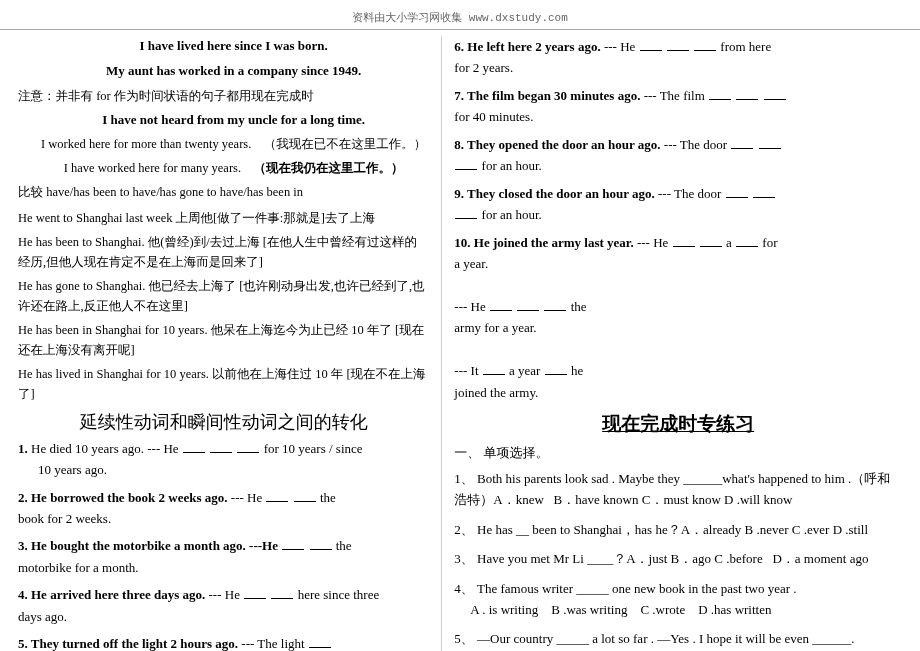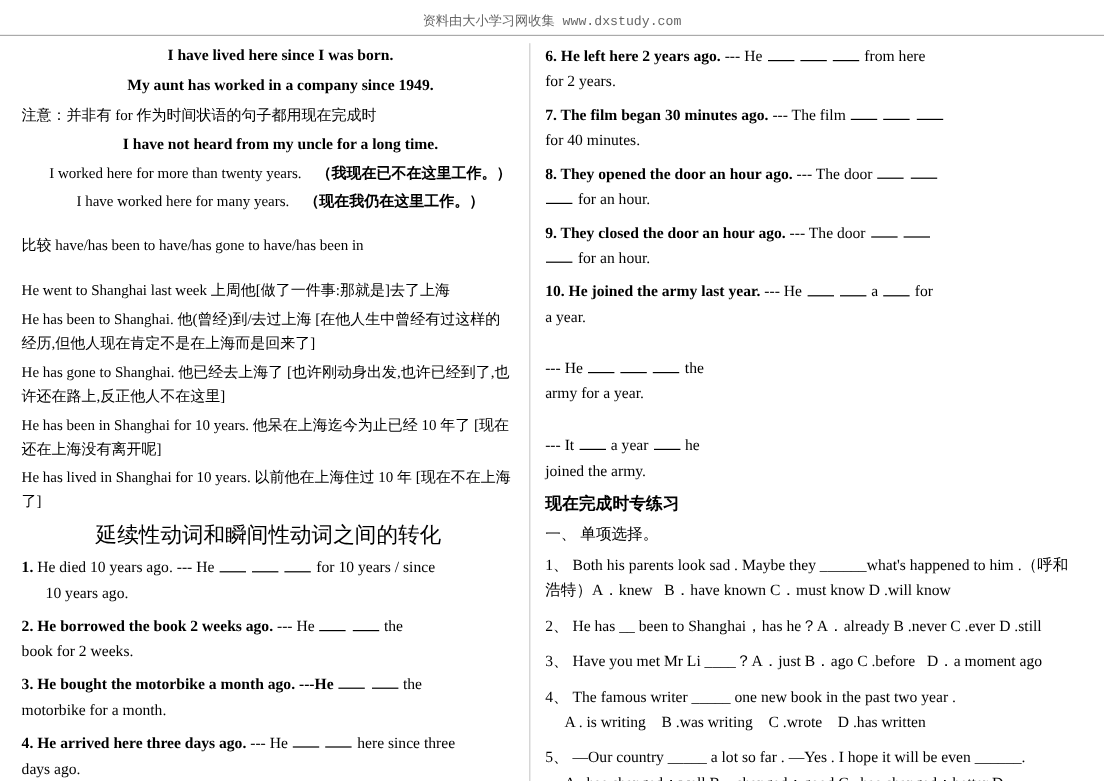--- a/index.html
+++ b/index.html
@@ -59,21 +59,21 @@
     }
     .note-text {
       font-size: 12.5px;
       line-height: 1.6;
     }
     .compare-line {
       display: flex;
       gap: 4px;
       flex-wrap: wrap;
       line-height: 1.7;
-      margin: 16px 0;
+      margin: 4px 0;
     }
     .section-title {
       font-weight: normal;
       margin: 6px 0 4px 0;
       text-align: center;
       font-size: 18px;
     }
     .exercise-item {
       margin-bottom: 6px;
       line-height: 1.65;
@@ -86,23 +86,24 @@
       border-bottom: 1px solid #000;
       min-width: 22px;
       height: 14px;
       margin: 0 1px;
     }
     .right-exercises {
       margin-top: 0;
     }
     .right-section-title {
       font-weight: bold;
-      font-size: 14px;
-      text-align: left;
+      font-size: 19px;
+      text-align: center;
       margin: 8px 0 6px 0;
+      text-decoration: underline;
     }
     .choice-item {
       margin-bottom: 8px;
       line-height: 1.65;
     }
   </style>
 </head>
 <body>
 
 <div class="page-container">
@@ -112,21 +113,21 @@
 
     <div class="left-col">
 
       <div class="text-block indent bold-text">I have lived here since I was born.</div>
       <div class="text-block indent bold-text">My aunt has worked in a company since 1949.</div>
       <div class="text-block note-text">注意：并非有 for 作为时间状语的句子都用现在完成时</div>
 
       <div class="text-block indent bold-text">I have not heard from my uncle for a long time.</div>
       <div class="text-block indent note-text">
         <span>I worked here for more than twenty years.</span>&nbsp;&nbsp;&nbsp;
-        <span style="font-weight:bold;">（我现在已不在这里工作。）</span>
+        <span style="font-weight:normal;">（我现在已不在这里工作。）</span>
       </div>
       <div class="text-block indent note-text">
         <span>I have worked here for many years.</span>&nbsp;&nbsp;&nbsp;
         <span style="font-weight:bold;">（现在我仍在这里工作。）</span>
       </div>
 
       <div class="compare-line text-block note-text">
         <span>比较 have/has been to have/has gone to have/has been in</span>
       </div>
 

